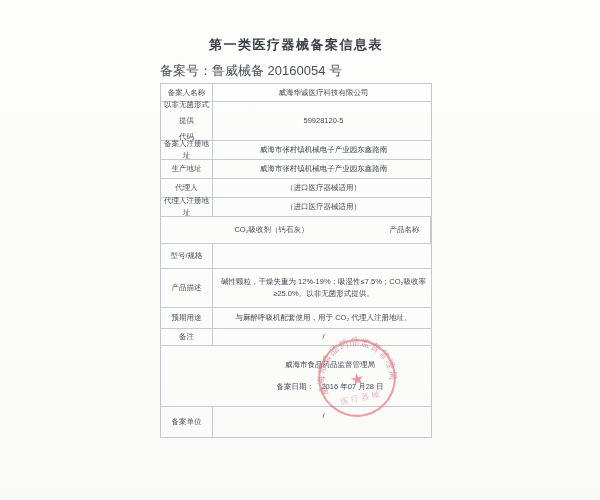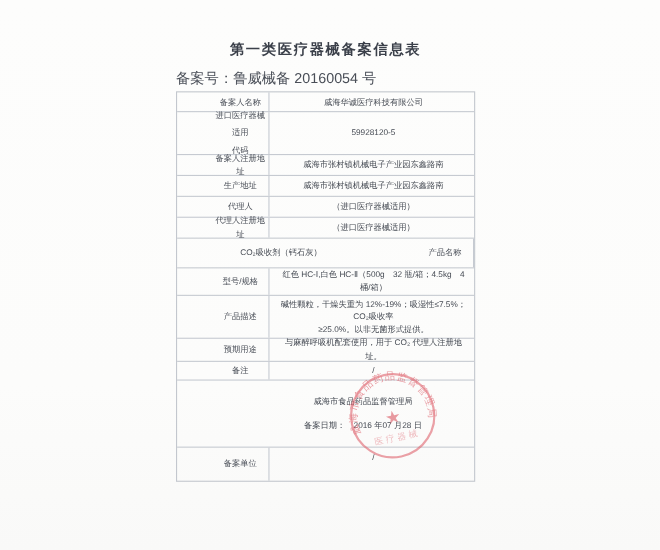--- a/index.html
+++ b/index.html
@@ -60,21 +60,20 @@
   .cell.label {
     width: 52px;
     flex: none;
     border-right: 1px solid #c6cad1;
     display: flex;
     align-items: center;
     justify-content: center;
     text-align: center;
     padding: 1px 2px;
     color: #4a4f58;
-    margin-left: 32px;
   }
   .cell.label .lbl { width: 100%; }
   .row.tall .cell.label { line-height: 2.1; }
   .cell.value {
     flex: 1;
     display: flex;
     align-items: center;
     padding: 2px 4px 2px 7px;
     color: #454a53;
   }
@@ -105,21 +104,21 @@
 <div class="record-no">备案号：鲁威械备 20160054 号</div>
 
 <div class="filing-table">
 
   <div class="row" style="height:18px">
     <div class="cell label"><div class="lbl">备案人名称</div></div>
     <div class="cell value"><div class="val">威海华诚医疗科技有限公司</div></div>
   </div>
 
   <div class="row tall" style="height:39px">
-    <div class="cell label"><div class="lbl">进口医疗器械适用
+    <div class="cell label"><div class="lbl">以非无菌形式提供
 代码</div></div>
     <div class="cell value"><div class="val">59928120-5</div></div>
   </div>
 
   <div class="row" style="height:19px">
     <div class="cell label"><div class="lbl">备案人注册地址</div></div>
     <div class="cell value"><div class="val">威海市张村镇机械电子产业园东鑫路南</div></div>
   </div>
 
   <div class="row" style="height:19px">
@@ -137,21 +136,20 @@
     <div class="cell value"><div class="val">（进口医疗器械适用）</div></div>
   </div>
 
   <div class="row" style="height:27px">
     <div class="cell value"><div class="val">CO₂吸收剂（钙石灰）</div></div>
     <div class="cell label"><div class="lbl">产品名称</div></div>
   </div>
 
   <div class="row" style="height:25px">
     <div class="cell label"><div class="lbl">型号/规格</div></div>
-    <div class="cell value"><div class="val">红色 HC-Ⅰ,白色 HC-Ⅱ（500g　32 瓶/箱；4.5kg　4 桶/箱）</div></div>
   </div>
 
   <div class="row tall" style="height:39px">
     <div class="cell label"><div class="lbl">产品描述</div></div>
     <div class="cell value"><div class="val">碱性颗粒，干燥失重为 12%-19%；吸湿性≤7.5%；CO₂吸收率
 ≥25.0%。以非无菌形式提供。</div></div>
   </div>
 
   <div class="row" style="height:21px">
     <div class="cell label"><div class="lbl">预期用途</div></div>

